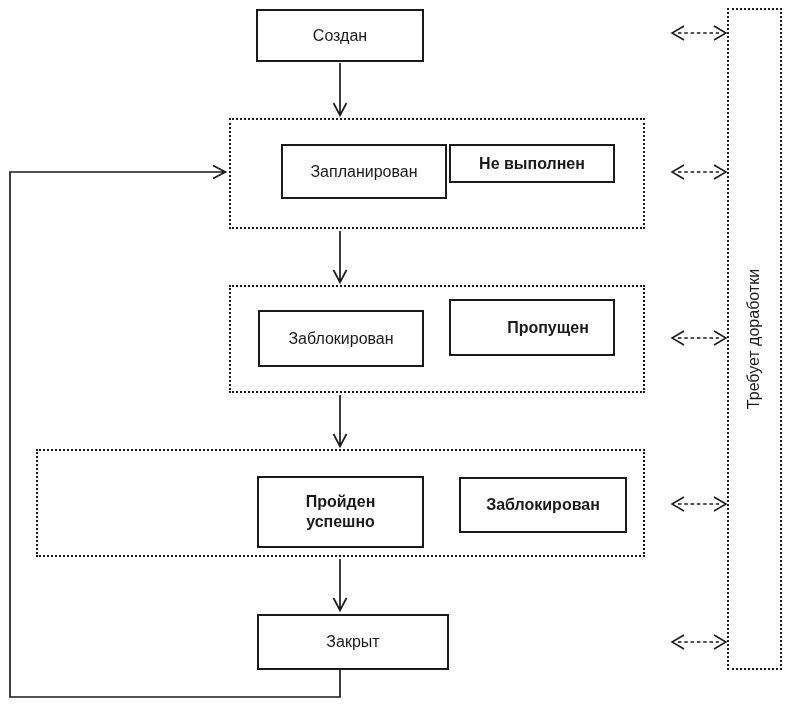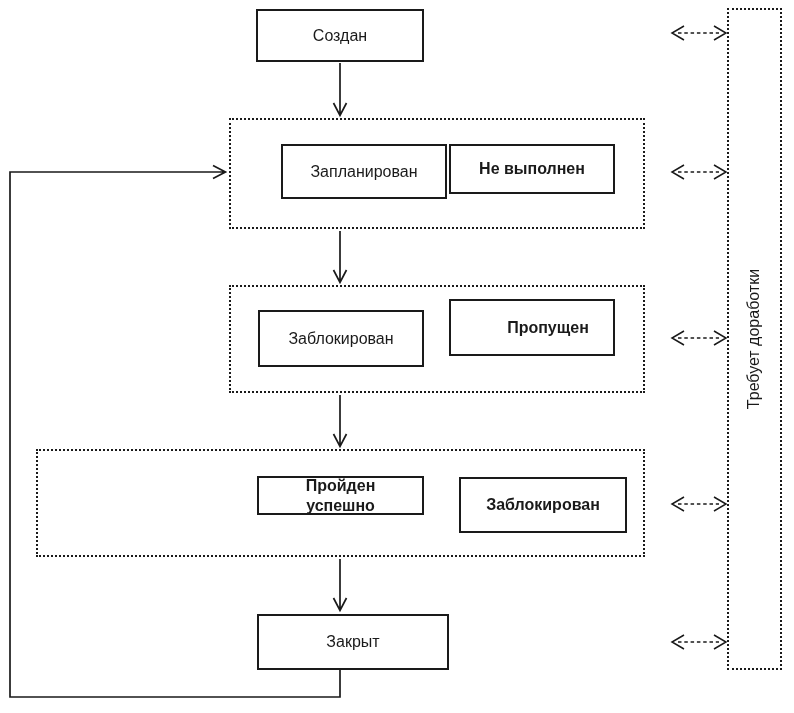--- a/index.html
+++ b/index.html
@@ -37,27 +37,27 @@
   .node.bold { font-weight: bold; }
   .group {
     position: absolute;
     box-sizing: border-box;
     border: 2px dotted #1a1a1a;
     background: transparent;
   }
   .node-created     { left: 256px; top: 9px;   width: 168px; height: 53px; }
   .group-planned    { left: 229px; top: 118px; width: 416px; height: 111px; }
   .node-planned     { left: 258px; top: 144px; width: 166px; height: 55px; margin-left: 23px; }
-  .node-notexec     { left: 449px; top: 144px; width: 166px; height: 50px; }
+  .node-notexec     { left: 449px; top: 144px; width: 166px; height: 39px; }
   .group-executing  { left: 229px; top: 285px; width: 416px; height: 108px; }
   .node-inprogress  { left: 258px; top: 310px; width: 166px; height: 57px; }
   .node-skipped     { left: 449px; top: 299px; width: 166px; height: 57px; padding-left: 32px; }
   .group-result     { left: 36px;  top: 449px; width: 609px; height: 108px; }
   .node-failed      { left: 63px;  top: 476px; width: 166px; height: 56px; }
-  .node-passed      { left: 257px; top: 476px; width: 167px; height: 39px; }
+  .node-passed      { left: 257px; top: 476px; width: 167px; height: 72px; }
   .node-blocked     { left: 449px; top: 477px; width: 168px; height: 56px; margin-left: 10px; }
   .node-closed      { left: 257px; top: 614px; width: 192px; height: 56px; }
   .node-passed .lbl { display: inline-block; max-width: 92px; }
   .rework-panel {
     position: absolute;
     left: 727px; top: 8px;
     width: 55px; height: 662px;
     box-sizing: border-box;
     border: 2px dotted #1a1a1a;
     background: #ffffff;

